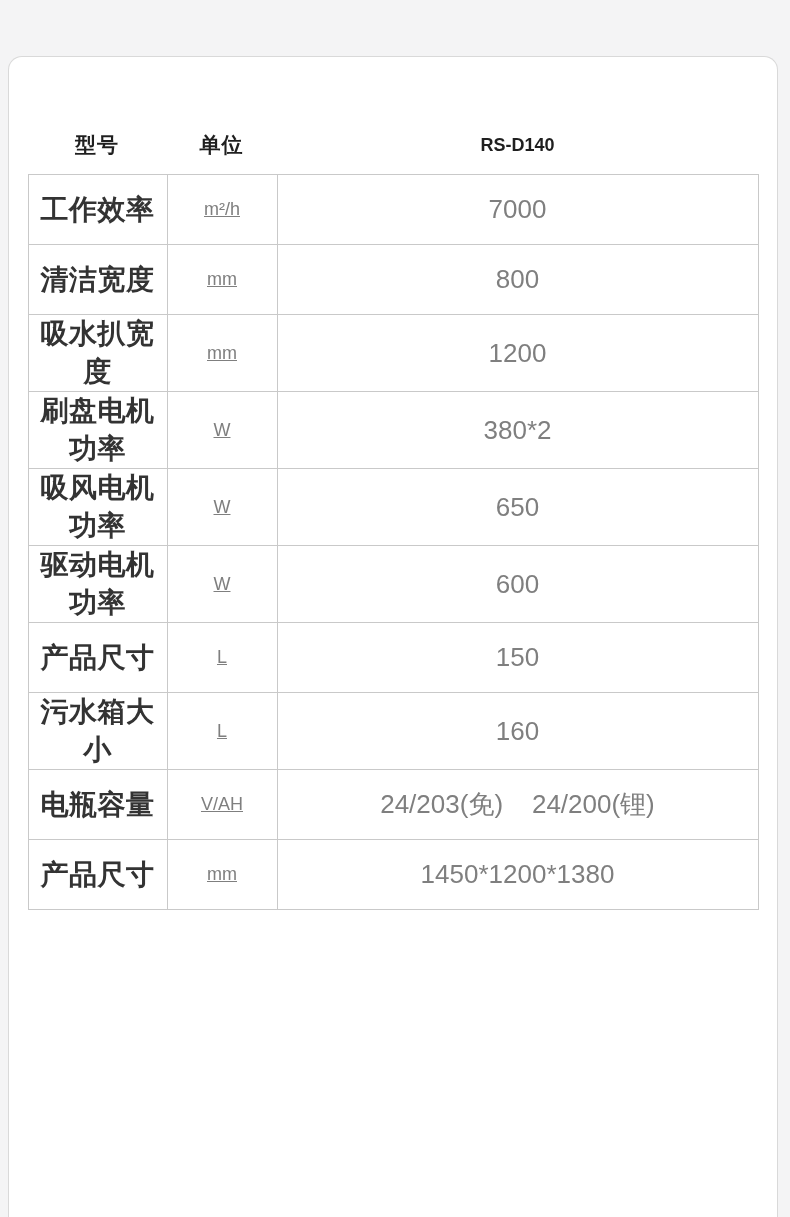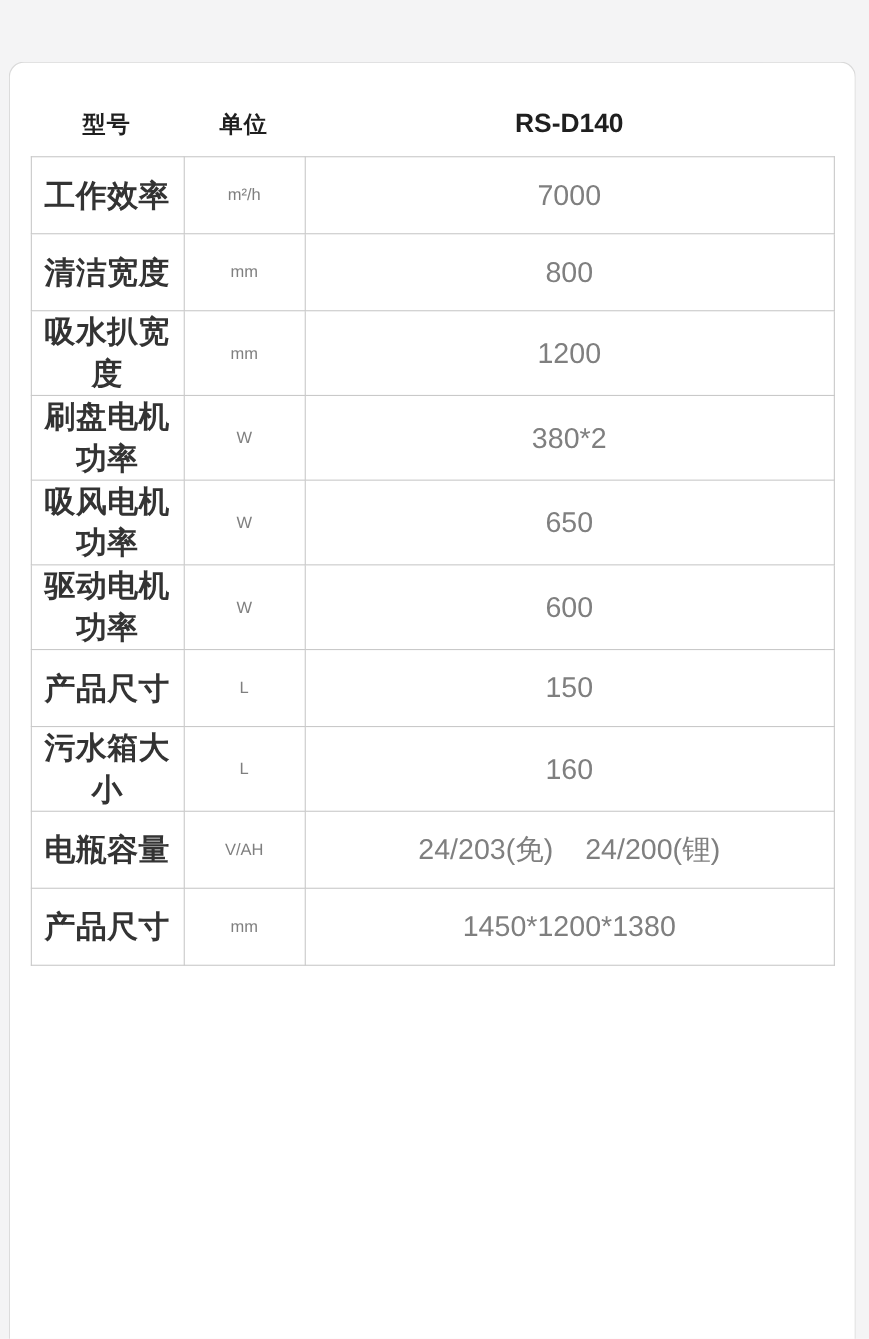--- a/index.html
+++ b/index.html
@@ -26,21 +26,21 @@
     top: 56px;
     width: 770px;
     height: 1200px; 
     background: var(--card-bg);
     border: 1px solid var(--card-border);
     border-bottom: none;
     border-radius: 14px 14px 0 0;
   }
   .header-row {
     width: 731px;
-    margin: 36px auto 0 auto;
+    margin: 68px auto 0 auto;
     height: 40px;
     display: flex;
     align-items: center;
   }
   .header-row .hc1 {
     width: 139px;
     text-align: center;
     font-size: 21px;
     font-weight: 700;
     color: var(--header-text);
@@ -50,21 +50,21 @@
     width: 110px;
     text-align: center;
     font-size: 21px;
     font-weight: 700;
     color: var(--header-text);
     letter-spacing: 1px;
   }
   .header-row .hc3 {
     flex: 1;
     text-align: center;
-    font-size: 24px;
+    font-size: 18px;
     font-weight: 600;
     color: var(--header-text);
   }
   table.spec-table {
     width: 731px;
     margin: 9px auto 0 auto;
     border-collapse: collapse;
     table-layout: fixed;
   }
   .spec-table th, .spec-table td {
@@ -75,23 +75,24 @@
   }
   .spec-table .c1 {
     width: 139px;
     font-size: 28px;
     font-weight: 700;
     color: var(--label-text);
     letter-spacing: 0.5px;
   }
   .spec-table .c2 {
     width: 110px;
-    font-size: 15px;
+    font-size: 18px;
     font-weight: 400;
     color: var(--value-text);
+    text-decoration: underline;
   }
   .spec-table .c3 {
     font-size: 26px;
     font-weight: 400;
     color: var(--value-text);
     white-space: pre;
   }
 </style>
 </head>
 <body>

